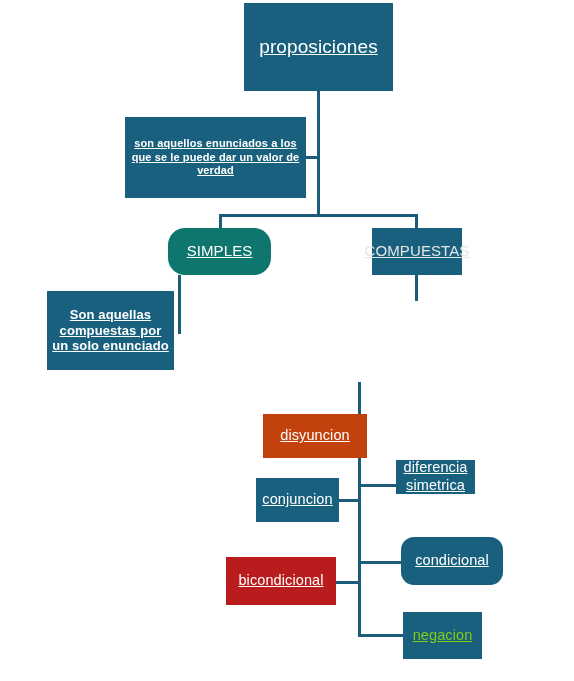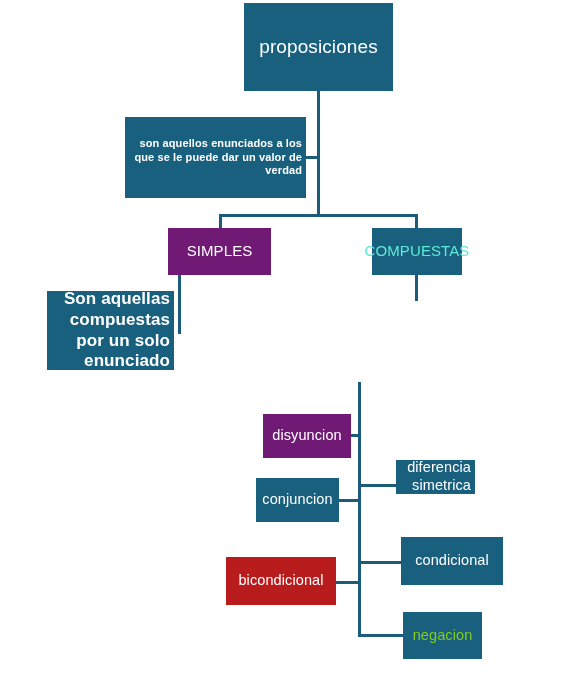--- a/index.html
+++ b/index.html
@@ -18,31 +18,32 @@
     background: #ffffff;
     overflow: hidden;
   }
   .node {
     position: absolute;
     background: #19607f;
     color: #ffffff;
     display: flex;
     align-items: center;
     justify-content: center;
-    text-align: right;
+    text-align: center;
     box-sizing: border-box;
     line-height: 1.22;
     padding: 13px 4px;
     letter-spacing: 0.1px;
+    text-decoration: underline;
     -webkit-font-smoothing: antialiased;
   }
   .node-root      { font-size: 19px; }
   .node-desc      { font-size: 11px; font-weight: 700; }
   .node-cat       { font-size: 15px; }
-  .node-desc-2    { font-size: 17px; font-weight: 700; }
+  .node-desc-2    { font-size: 13px; font-weight: 700; }
   .node-desc-3    { font-size: 13.5px; }
   .node-leaf      { font-size: 14.5px; }
 
   .edge {
     position: absolute;
     background: #1b5c7a;
   }
   .edge-h { height: 3px; }
   .edge-v { width: 3px; }
 </style>
@@ -69,46 +70,46 @@
     </div>
 
   <div class="node node-root" style="left: 244px; top: 3px; width: 149px; height: 88px; background: rgb(25, 96, 127); color: rgb(255, 255, 255);">
     <span>proposiciones</span>
   </div>
 
   <div class="node node-desc" style="left: 125px; top: 117px; width: 181px; height: 81px; background: rgb(25, 96, 127); color: rgb(255, 255, 255);">
     <span>son aquellos enunciados a los que se le puede dar un valor de verdad</span>
   </div>
 
-  <div class="node node-cat" style="left: 168px; top: 228px; width: 103px; height: 47px; background: #701a75; color: rgb(255, 255, 255);">
+  <div class="node node-cat" style="left: 168px; top: 228px; width: 103px; height: 47px; background: #0f766e; color: rgb(255, 255, 255); border-radius: 17px;">
     <span>SIMPLES</span>
   </div>
 
-  <div class="node node-cat" style="left: 372px; top: 228px; width: 90px; height: 47px; background: rgb(25, 96, 127); color: #5eead4;">
+  <div class="node node-cat" style="left: 372px; top: 228px; width: 90px; height: 47px; background: rgb(25, 96, 127); color: #e5e5e5;">
     <span>COMPUESTAS</span>
   </div>
 
   <div class="node node-desc-2" style="left: 47px; top: 291px; width: 127px; height: 79px; background: rgb(25, 96, 127); color: rgb(255, 255, 255);">
     <span>Son aquellas compuestas por un solo enunciado</span>
   </div>
 
 
-  <div class="node node-leaf" style="left: 263px; top: 414px; width: 88px; height: 44px; background: #701a75; color: rgb(255, 255, 255);">
+  <div class="node node-leaf" style="left: 263px; top: 414px; width: 104px; height: 44px; background: #c2410c; color: rgb(255, 255, 255);">
     <span>disyuncion</span>
   </div>
 
   <div class="node node-leaf" style="left: 256px; top: 478px; width: 83px; height: 44px; background: rgb(25, 96, 127); color: #ffffff;">
     <span>conjuncion</span>
   </div>
 
   <div class="node node-leaf" style="left: 396px; top: 460px; width: 79px; height: 34px; background: rgb(25, 96, 127); color: rgb(255, 255, 255);">
     <span>diferencia simetrica</span>
   </div>
 
-  <div class="node node-leaf" style="left: 401px; top: 537px; width: 102px; height: 48px; background: rgb(25, 96, 127); color: rgb(255, 255, 255);">
+  <div class="node node-leaf" style="left: 401px; top: 537px; width: 102px; height: 48px; background: rgb(25, 96, 127); color: rgb(255, 255, 255); border-radius: 13px;">
     <span>condicional</span>
   </div>
 
   <div class="node node-leaf" style="left: 226px; top: 557px; width: 110px; height: 48px; background: #b91c1c; color: rgb(255, 255, 255);">
     <span>bicondicional</span>
   </div>
 
   <div class="node node-leaf" style="left: 403px; top: 612px; width: 79px; height: 47px; background: rgb(25, 96, 127); color: #84cc16;">
     <span>negacion</span>
   </div>

